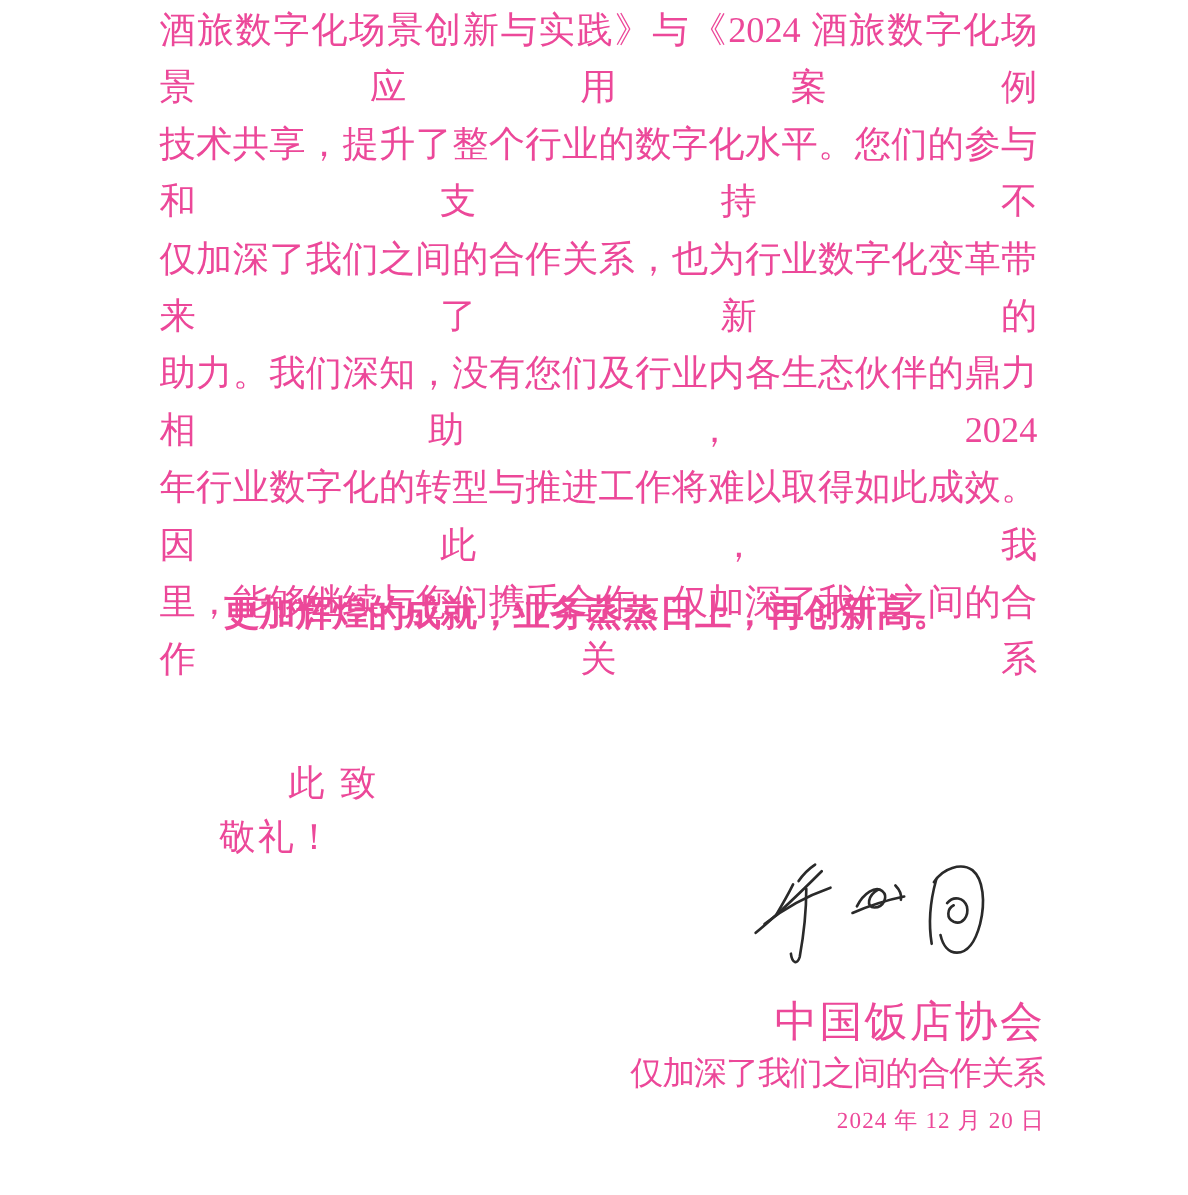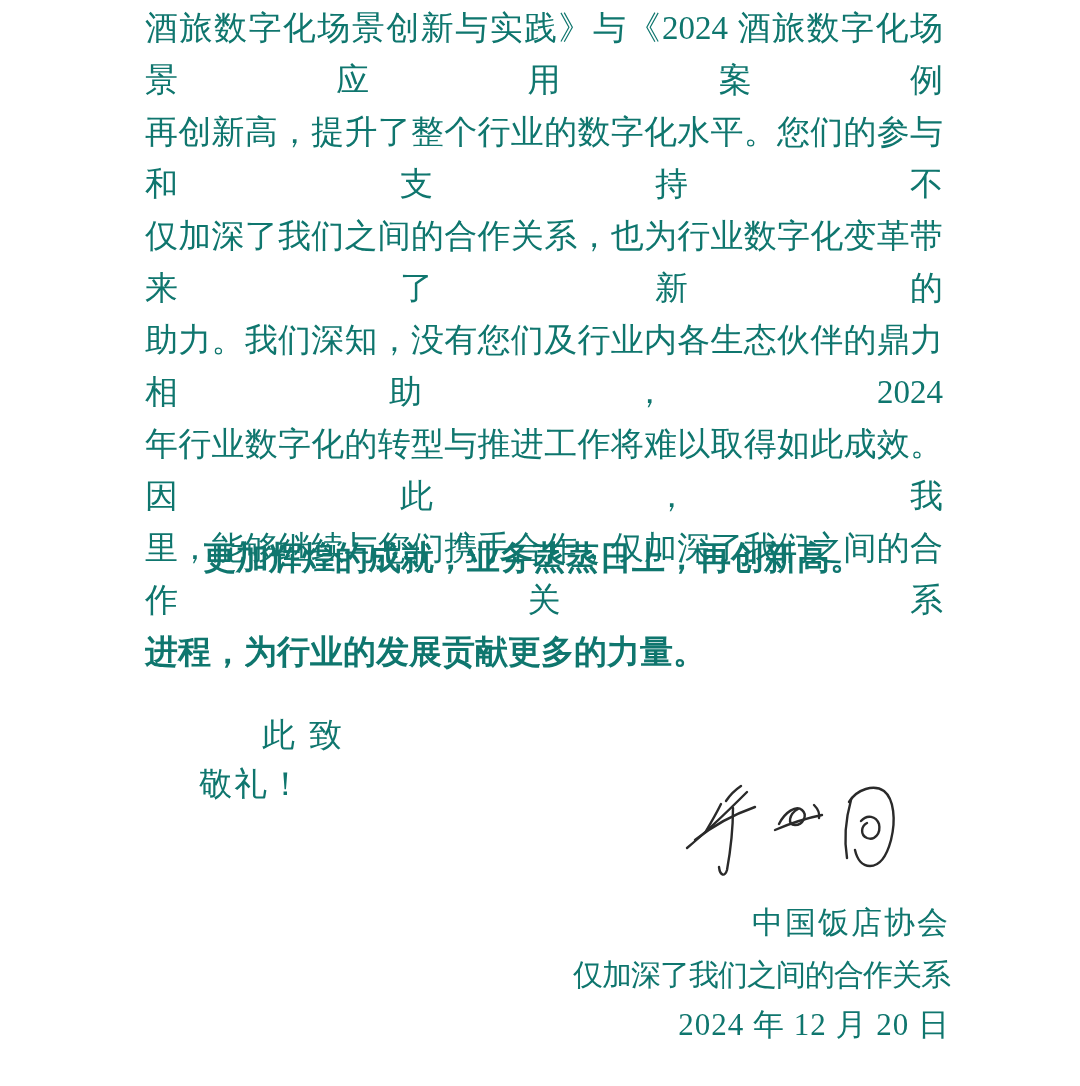--- a/index.html
+++ b/index.html
@@ -6,21 +6,21 @@
     margin: 0;
     padding: 0;
     background: #ffffff;
   }
   .page {
     position: relative;
     width: 1080px;
     height: 1086px;
     background: #ffffff;
     font-family: "Liberation Serif", "DejaVu Serif", serif;
-    color: #0f766e;
+    color: #ec4899;
     overflow: hidden;
   }
   .para {
     position: absolute;
     left: 145px;
     width: 798px;
     font-size: 33px;
     line-height: 52px;
     letter-spacing: 0px;
   }
@@ -34,56 +34,54 @@
   }
   .para1 { top: 2px; }
   .para2 { top: 532px; }
   .para2 .line:first-child { text-indent: 58px; }
 
   .salute {
     position: absolute;
     font-size: 33px;
     line-height: 36px;
     letter-spacing: 14px;
-    margin-top: 22px;
   }
   .salute1 { left: 262px; top: 695px; }
   .salute2 { left: 199px; top: 744px; letter-spacing: 2px; }
 
   .sig-svg {
     position: absolute;
     left: 675px;
     top: 778px;
     width: 230px;
     height: 105px;
   }
 
   .signoff {
     position: absolute;
     right: 130px;
     text-align: right;
     white-space: nowrap;
   }
-  .signoff.org   { top: 902px;  font-size: 31px; letter-spacing: 2px; }
+  .signoff.org   { top: 902px;  font-size: 39px; letter-spacing: 2px; }
   .signoff.title { top: 955px;  font-size: 30px; letter-spacing: -1px; }
-  .signoff.date  { top: 1004px; font-size: 31px; letter-spacing: 1px; }
+  .signoff.date  { top: 1004px; font-size: 21px; letter-spacing: 1px; }
 </style>
 </head>
 <body>
 
 <div class="page">
 
   <div class="para para1">
       <div class="line">酒旅数字化场景创新与实践》与《2024 酒旅数字化场景应用案例</div>
-      <div class="line">再创新高，提升了整个行业的数字化水平。您们的参与和支持不</div>
+      <div class="line">技术共享，提升了整个行业的数字化水平。您们的参与和支持不</div>
       <div class="line">仅加深了我们之间的合作关系，也为行业数字化变革带来了新的</div>
       <div class="line">助力。我们深知，没有您们及行业内各生态伙伴的鼎力相助，2024</div>
       <div class="line">年行业数字化的转型与推进工作将难以取得如此成效。因此，我</div>
       <div class="line">里，能够继续与您们携手合作，仅加深了我们之间的合作关系</div>
-      <div class="line last">进程，为行业的发展贡献更多的力量。</div>
     </div>
 
   <div class="para para2">
       <div class="line last">更加辉煌的成就，业务蒸蒸日上，再创新高。</div>
     </div>
 
   <div class="salute salute1">此致</div>
 
   <div class="salute salute2">敬礼！</div>
 

